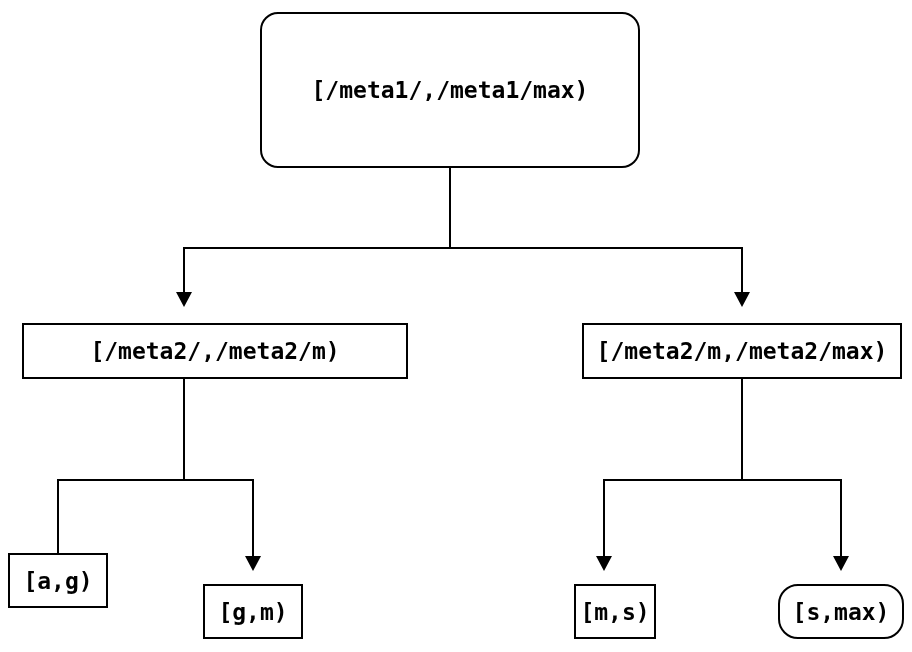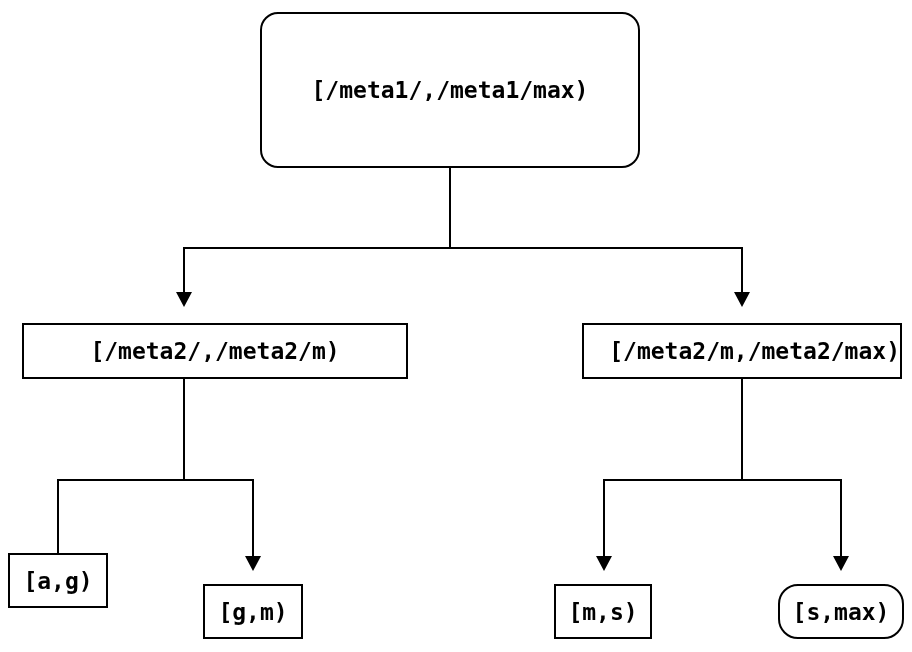--- a/index.html
+++ b/index.html
@@ -32,24 +32,24 @@
     justify-content: center;
   }
   .node-label {
     font-size: 23px;
     font-weight: bold;
     color: #000000;
     white-space: pre;
   }
   .node-root     { left: 260px; top: 12px;  width: 380px; height: 156px; border-radius: 18px; }
   .node-mid-left { left: 22px;  top: 323px; width: 386px; height: 56px; }
-  .node-mid-right{ left: 582px; top: 323px; width: 320px; height: 56px; justify-content: flex-end; }
+  .node-mid-right{ left: 582px; top: 323px; width: 320px; height: 56px; }
   .node-leaf-ag  { left: 8px;   top: 553px; width: 100px; height: 55px; }
   .node-leaf-gm  { left: 203px; top: 584px; width: 100px; height: 55px; text-align: right; }
-  .node-leaf-ms  { left: 554px; top: 584px; width: 98px;  height: 55px; }
+  .node-leaf-ms  { left: 574px; top: 584px; width: 82px;  height: 55px; }
   .node-leaf-smax{ left: 778px; top: 584px; width: 126px; height: 55px; border-radius: 20px; }
 </style>
 </head>
 <body>
 
 <div class="canvas">
 
   <svg class="connectors" viewBox="0 0 912 652" xmlns="http://www.w3.org/2000/svg">
 
     <path d="M450,168 L450,248" stroke="#000000" stroke-width="2" fill="none"></path>

